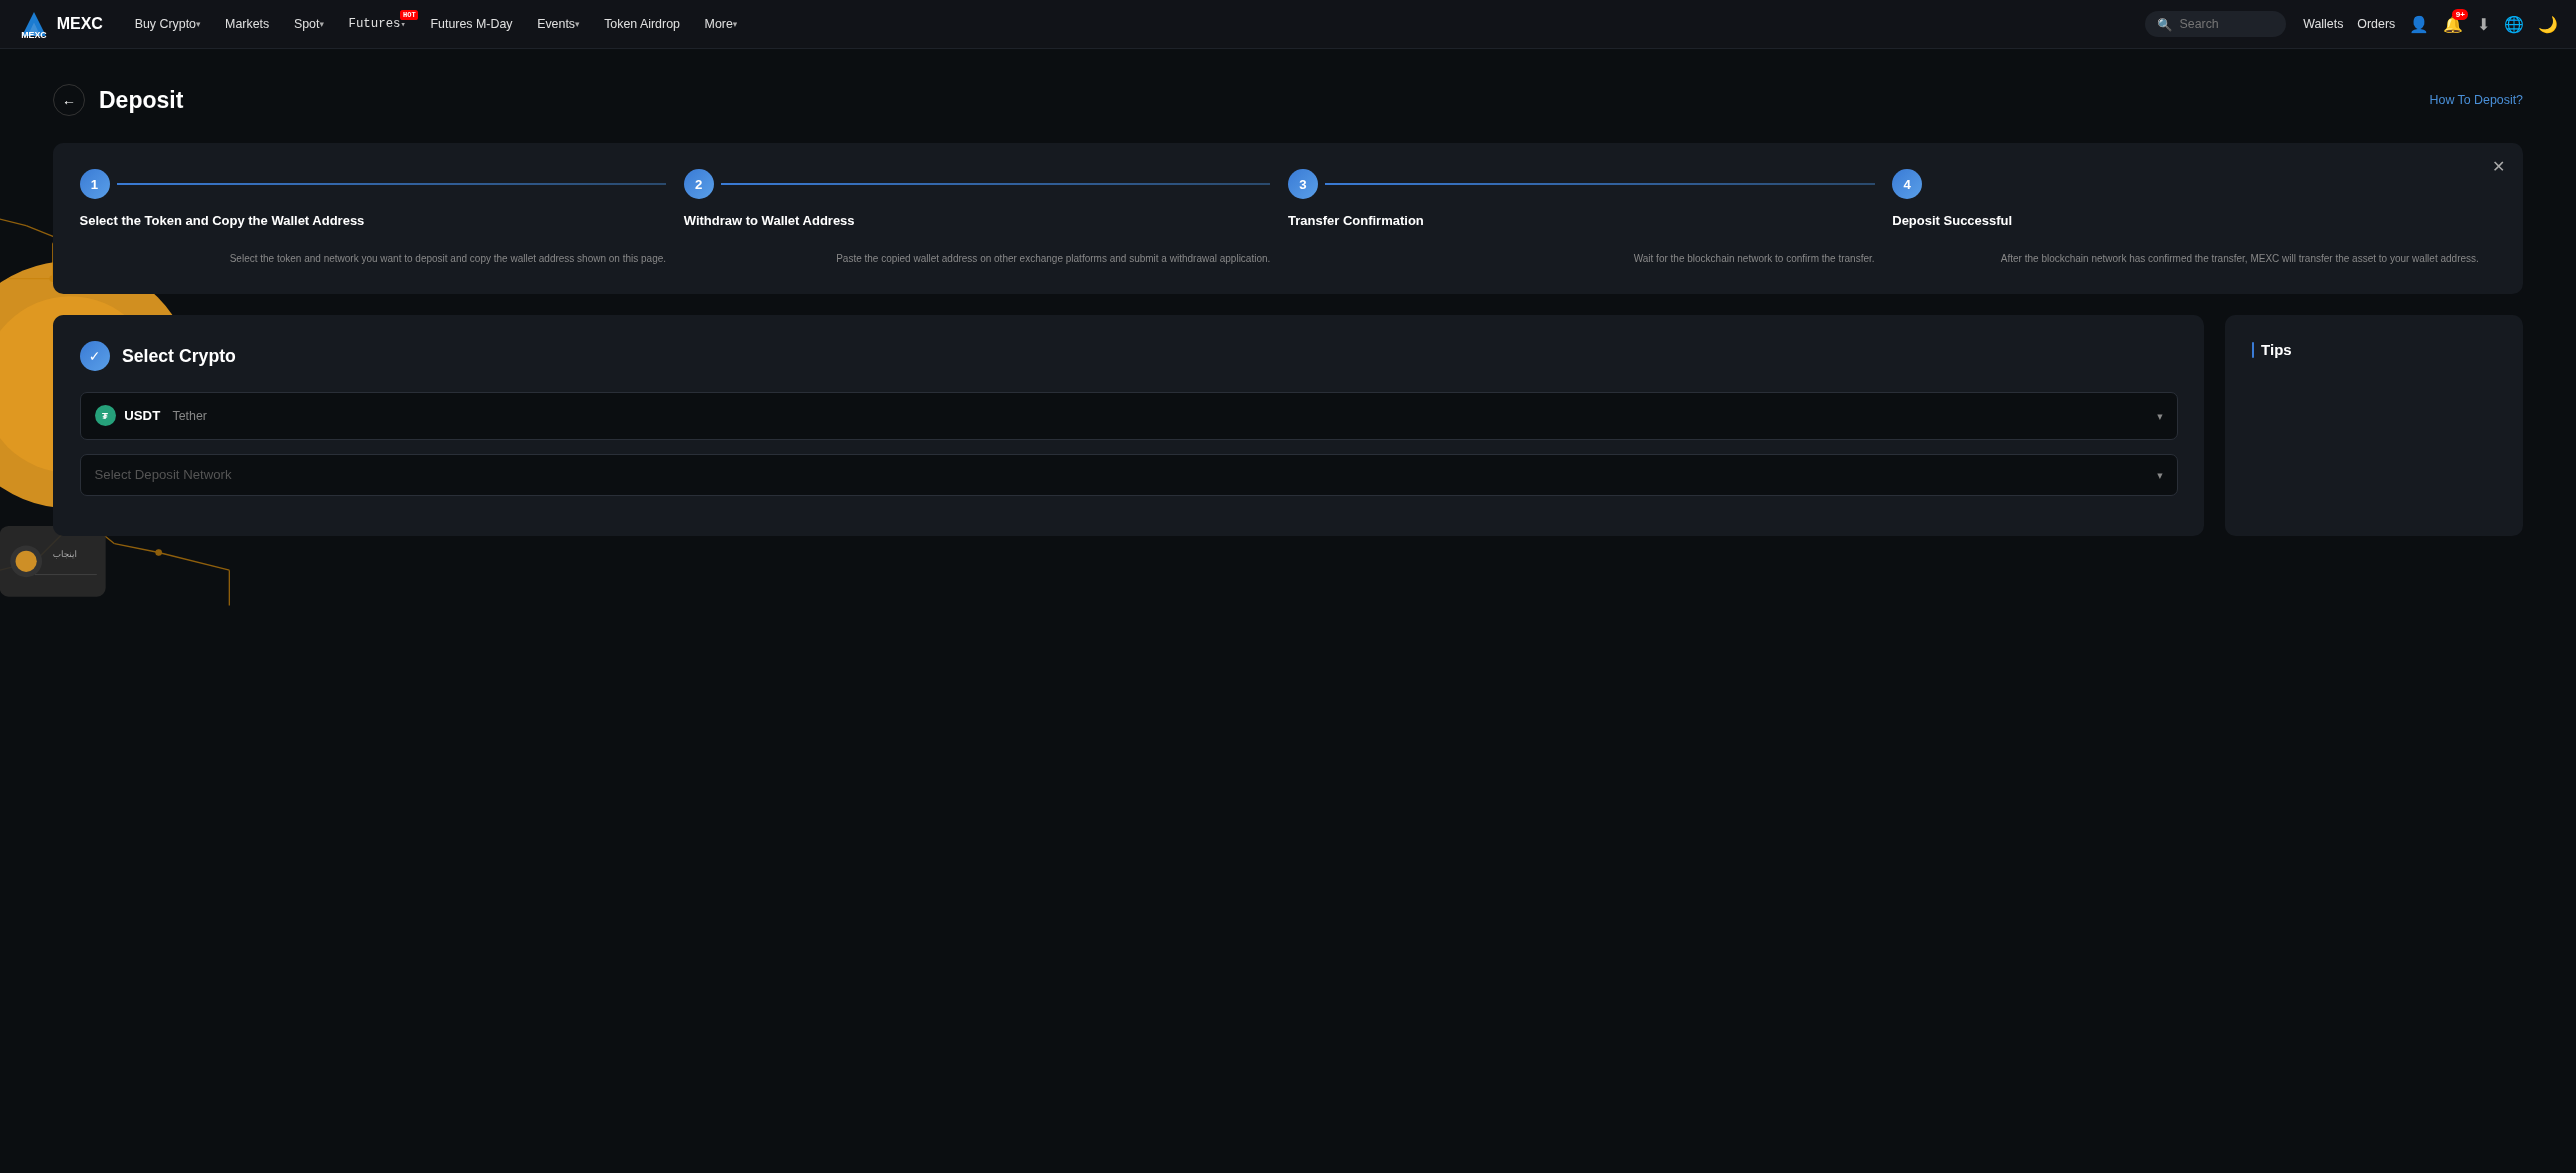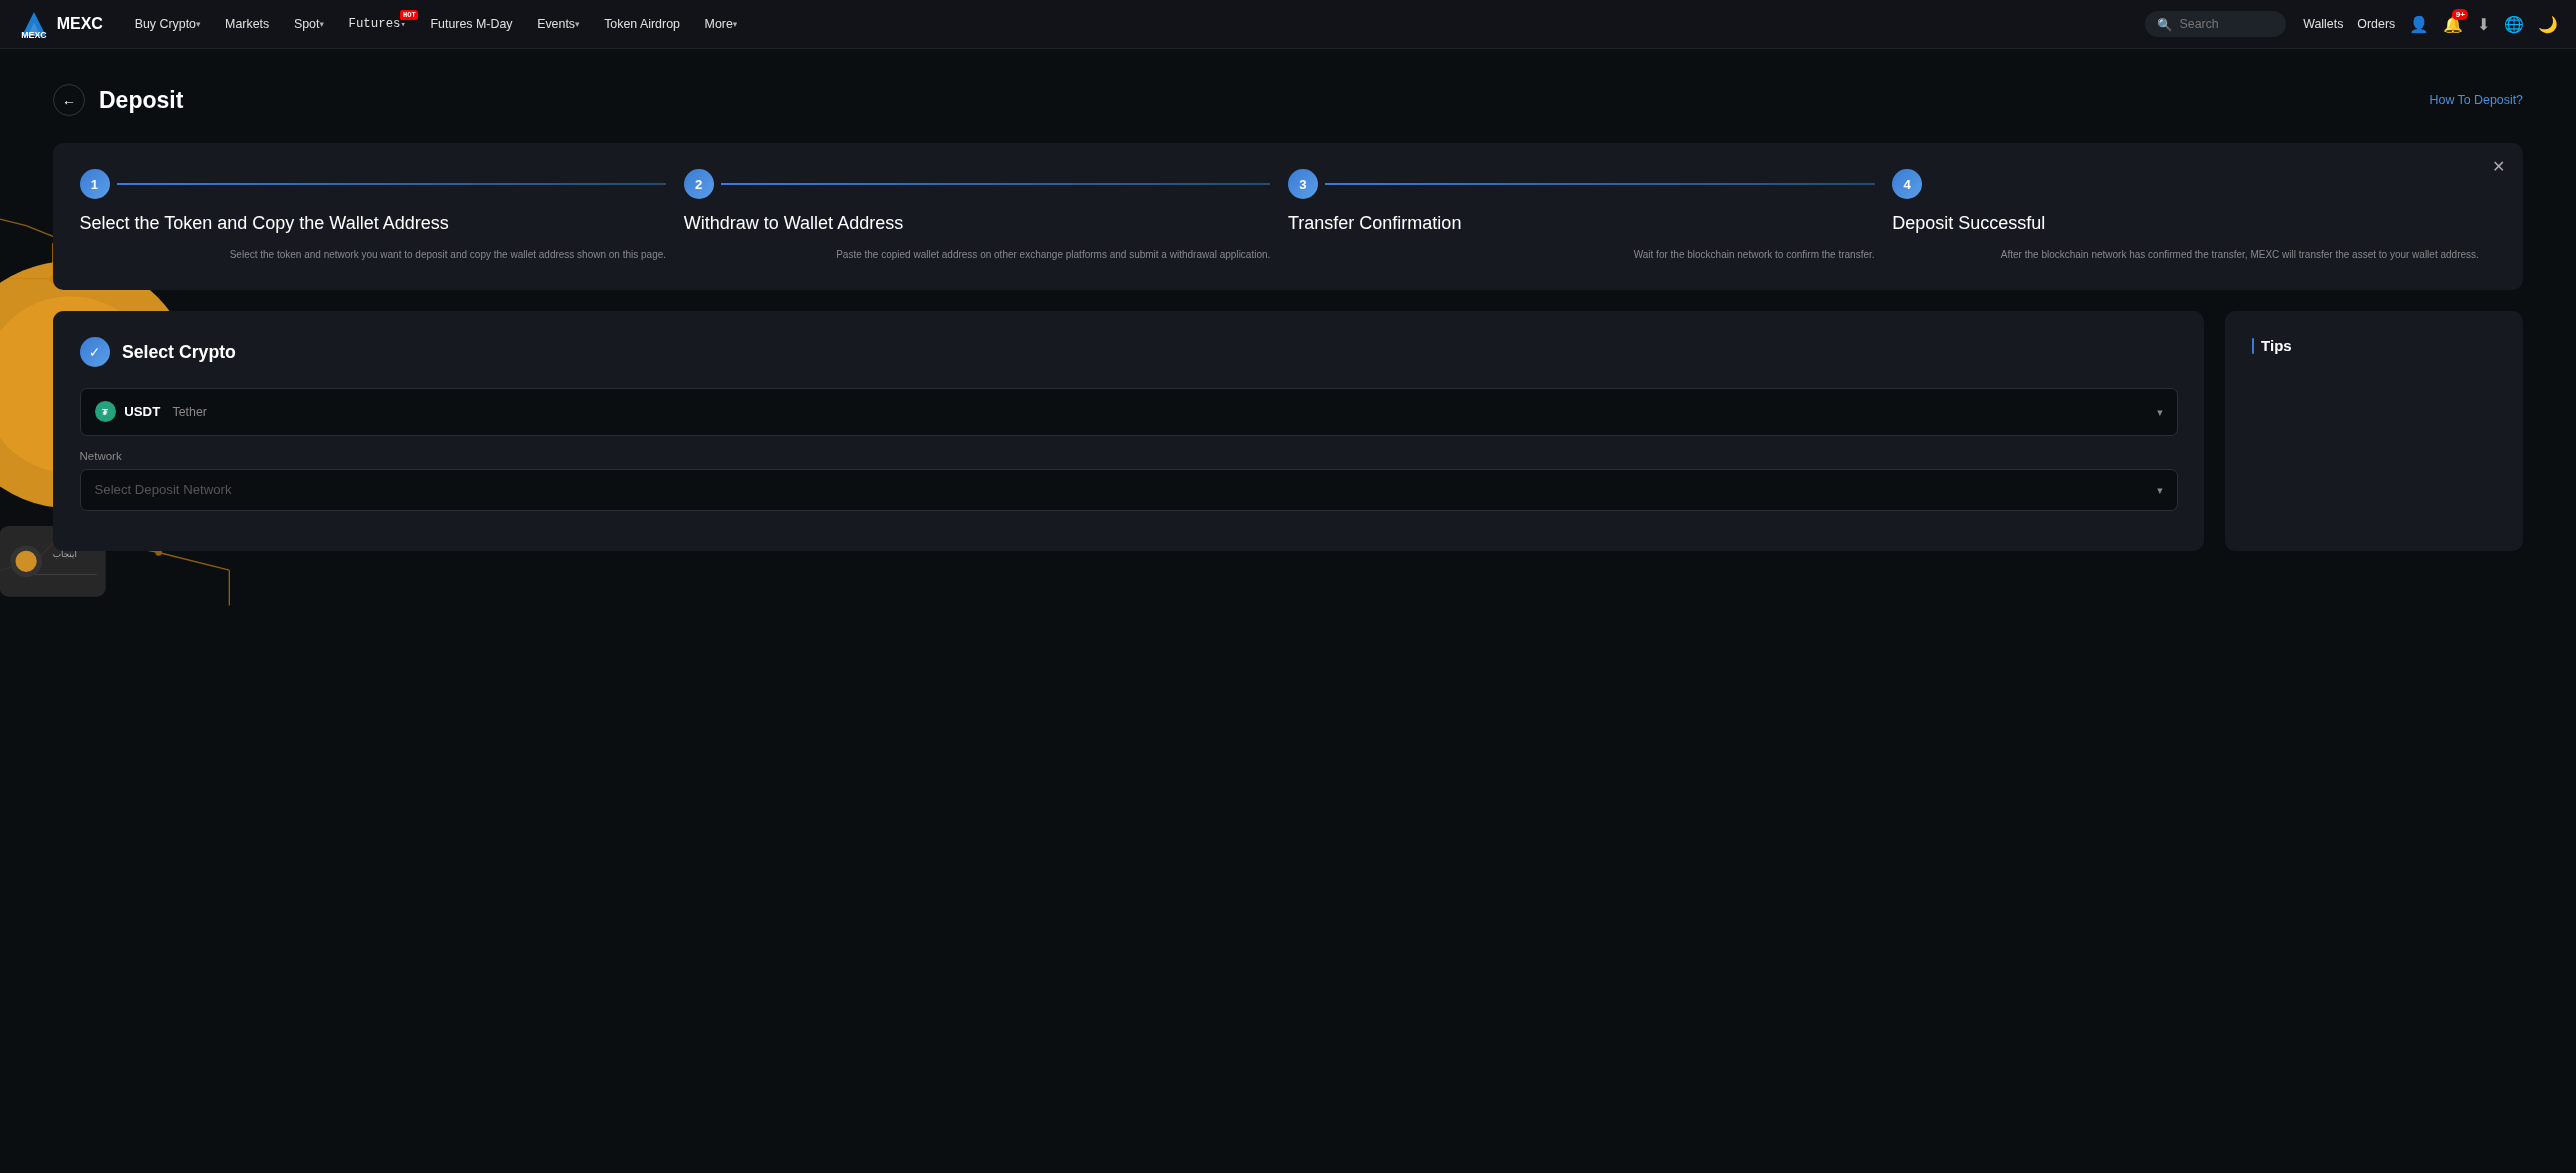--- a/index.html
+++ b/index.html
@@ -212,24 +212,24 @@
       z-index: 1;
     }
     .step-line {
       flex: 1;
       height: 1.8px;
       background: linear-gradient(90deg, #3a7bd5, #2a4a6d);
       margin-left: 7px;
     }
     .step:last-child .step-line { display: none; }
     .step-title {
-      font-size: 18px;
-      font-weight: 400;
-      color: #fff;
-      margin-bottom: 13px;
+      font-size: 13px;
+      font-weight: 700;
+      color: #fff;
+      margin-bottom: 23px;
     }
     .step-desc {
       font-size: 10px;
       color: #888;
       line-height: 1.6;
       text-align: right;
     }
 
     
     .lower-section {
@@ -523,21 +523,20 @@
           <div class="select-dropdown-inner">
             <div class="token-icon">₮</div>
             <span class="token-name">USDT</span>
             <span class="token-fullname">Tether</span>
           </div>
           <span class="dropdown-arrow">▾</span>
         </div>
       </div>
 
       <div class="form-group">
-        <div class="network-label">Network</div>
         <div class="select-dropdown">
           <div class="select-dropdown-inner">
             <span style="color:#555;">Select Deposit Network</span>
           </div>
           <span class="dropdown-arrow">▾</span>
         </div>
       </div>
     </div>
 
     <div class="tips-card">

